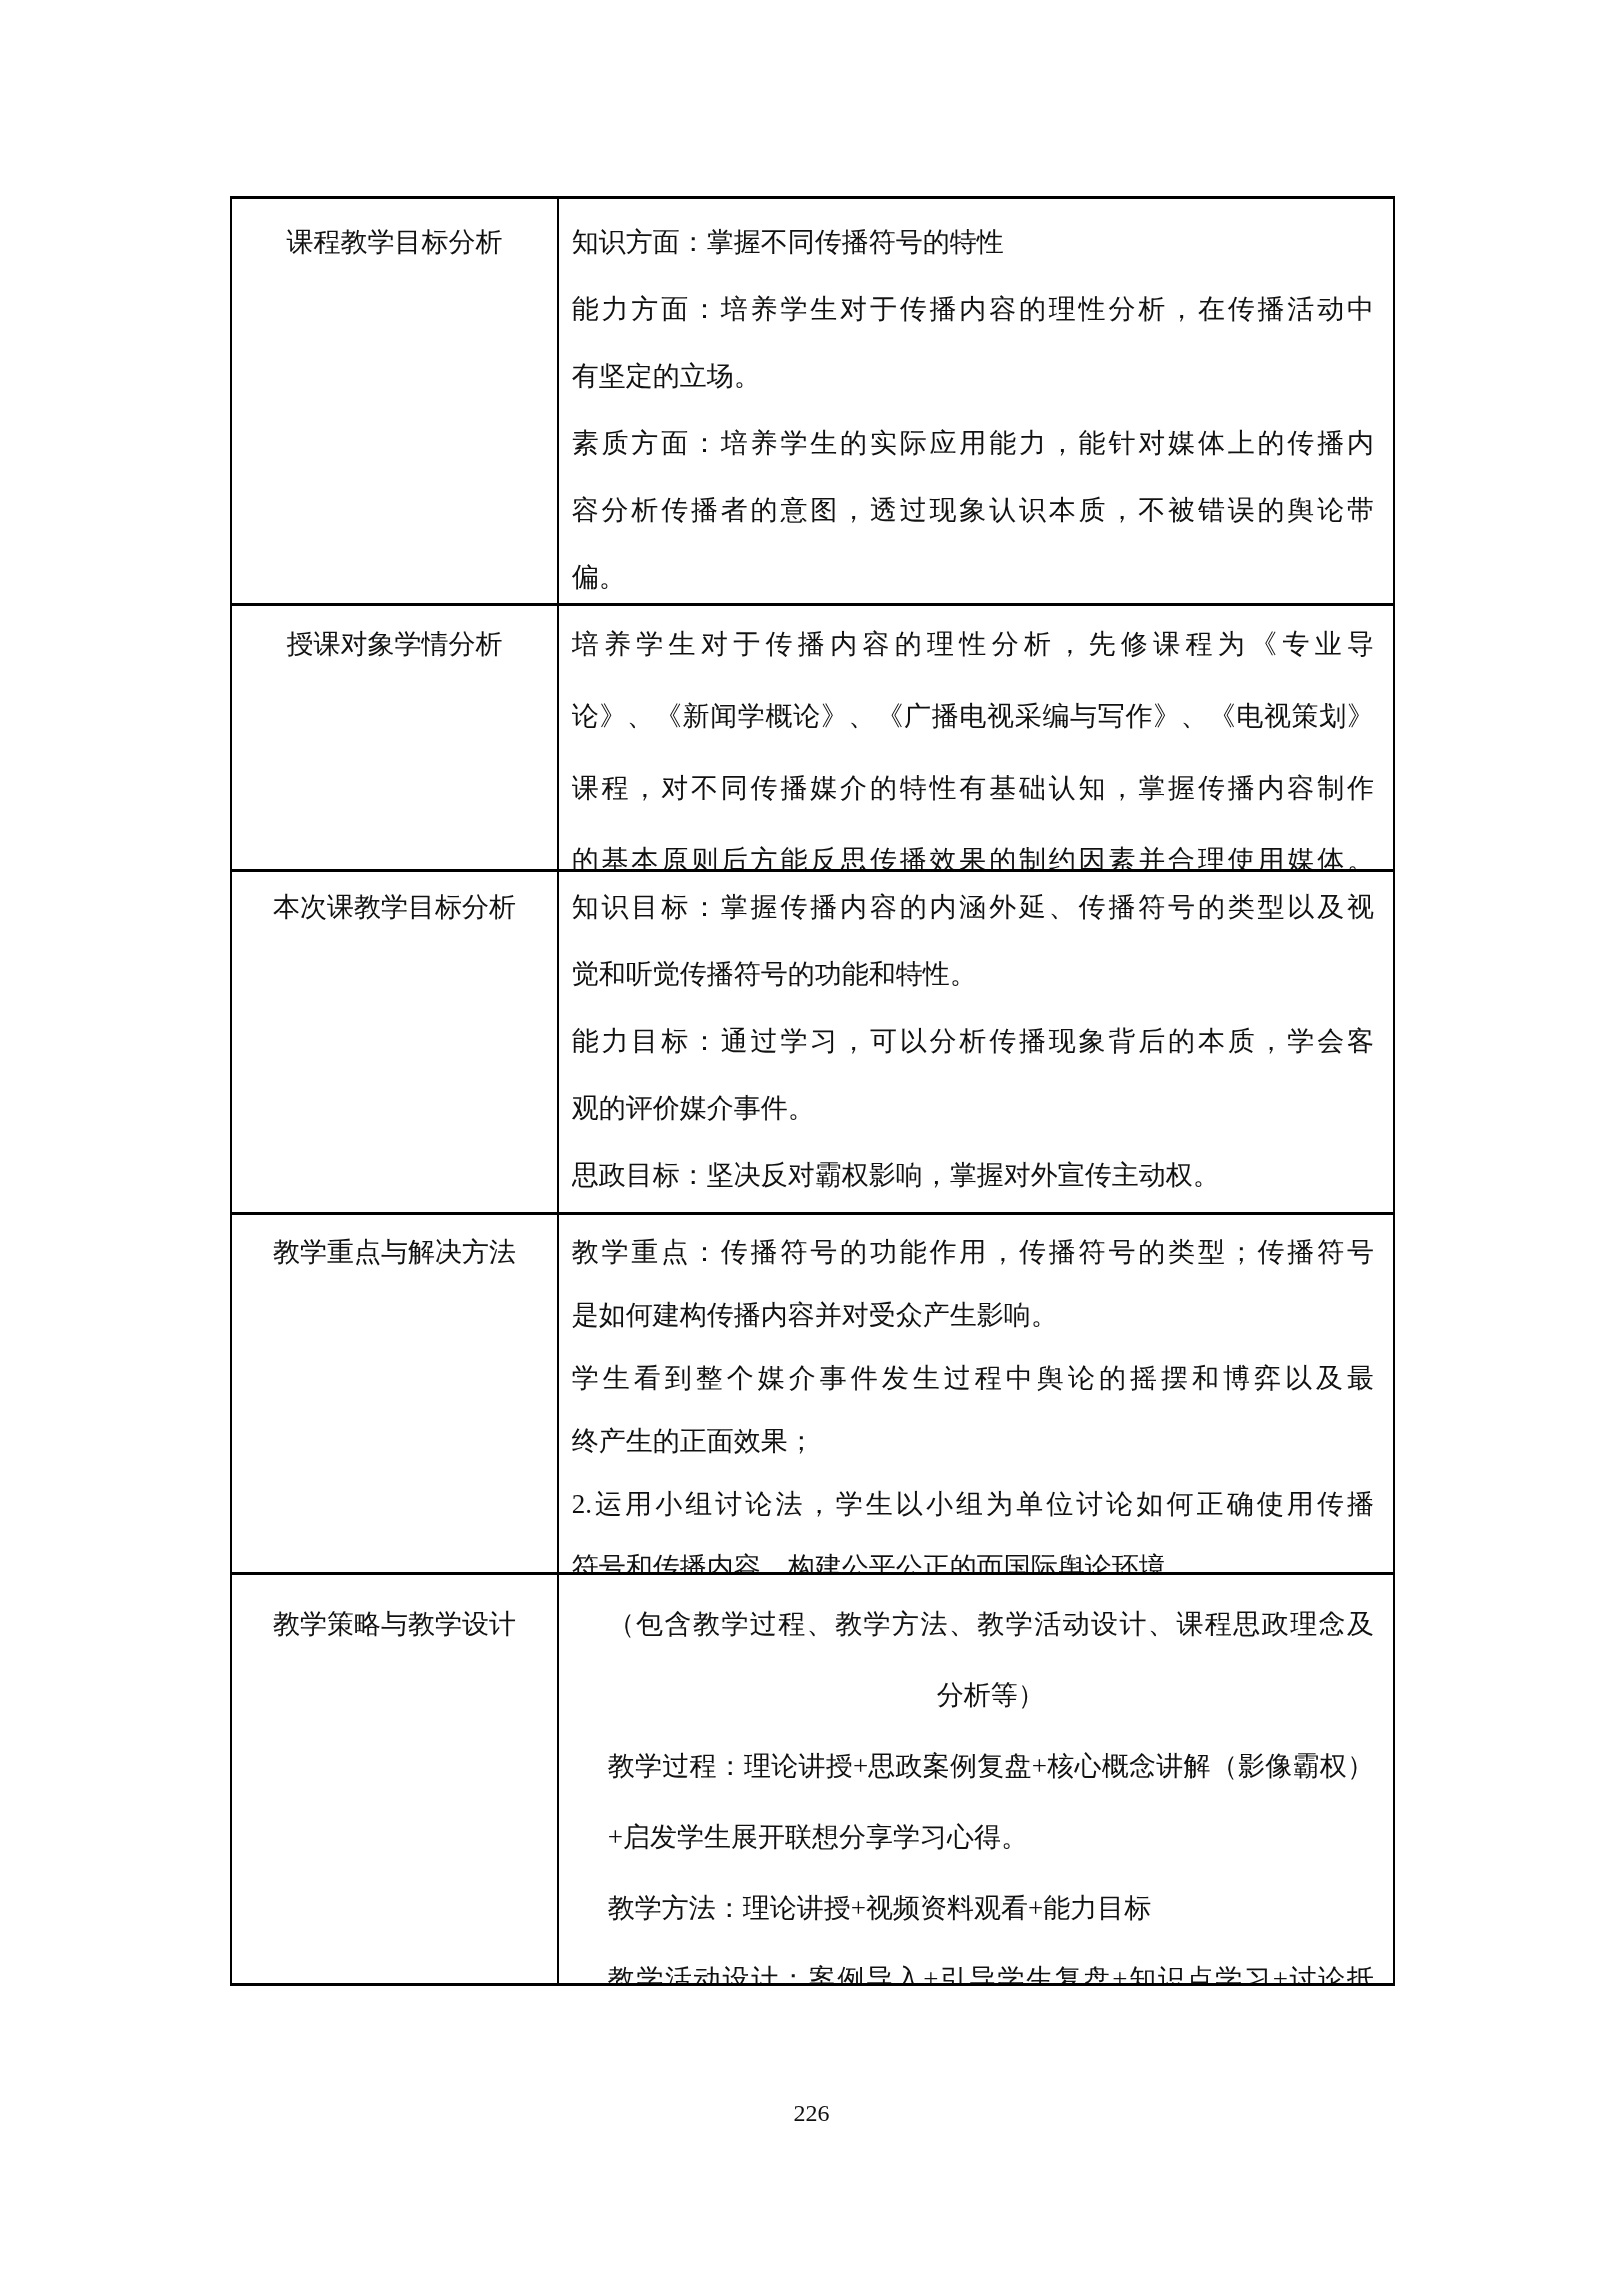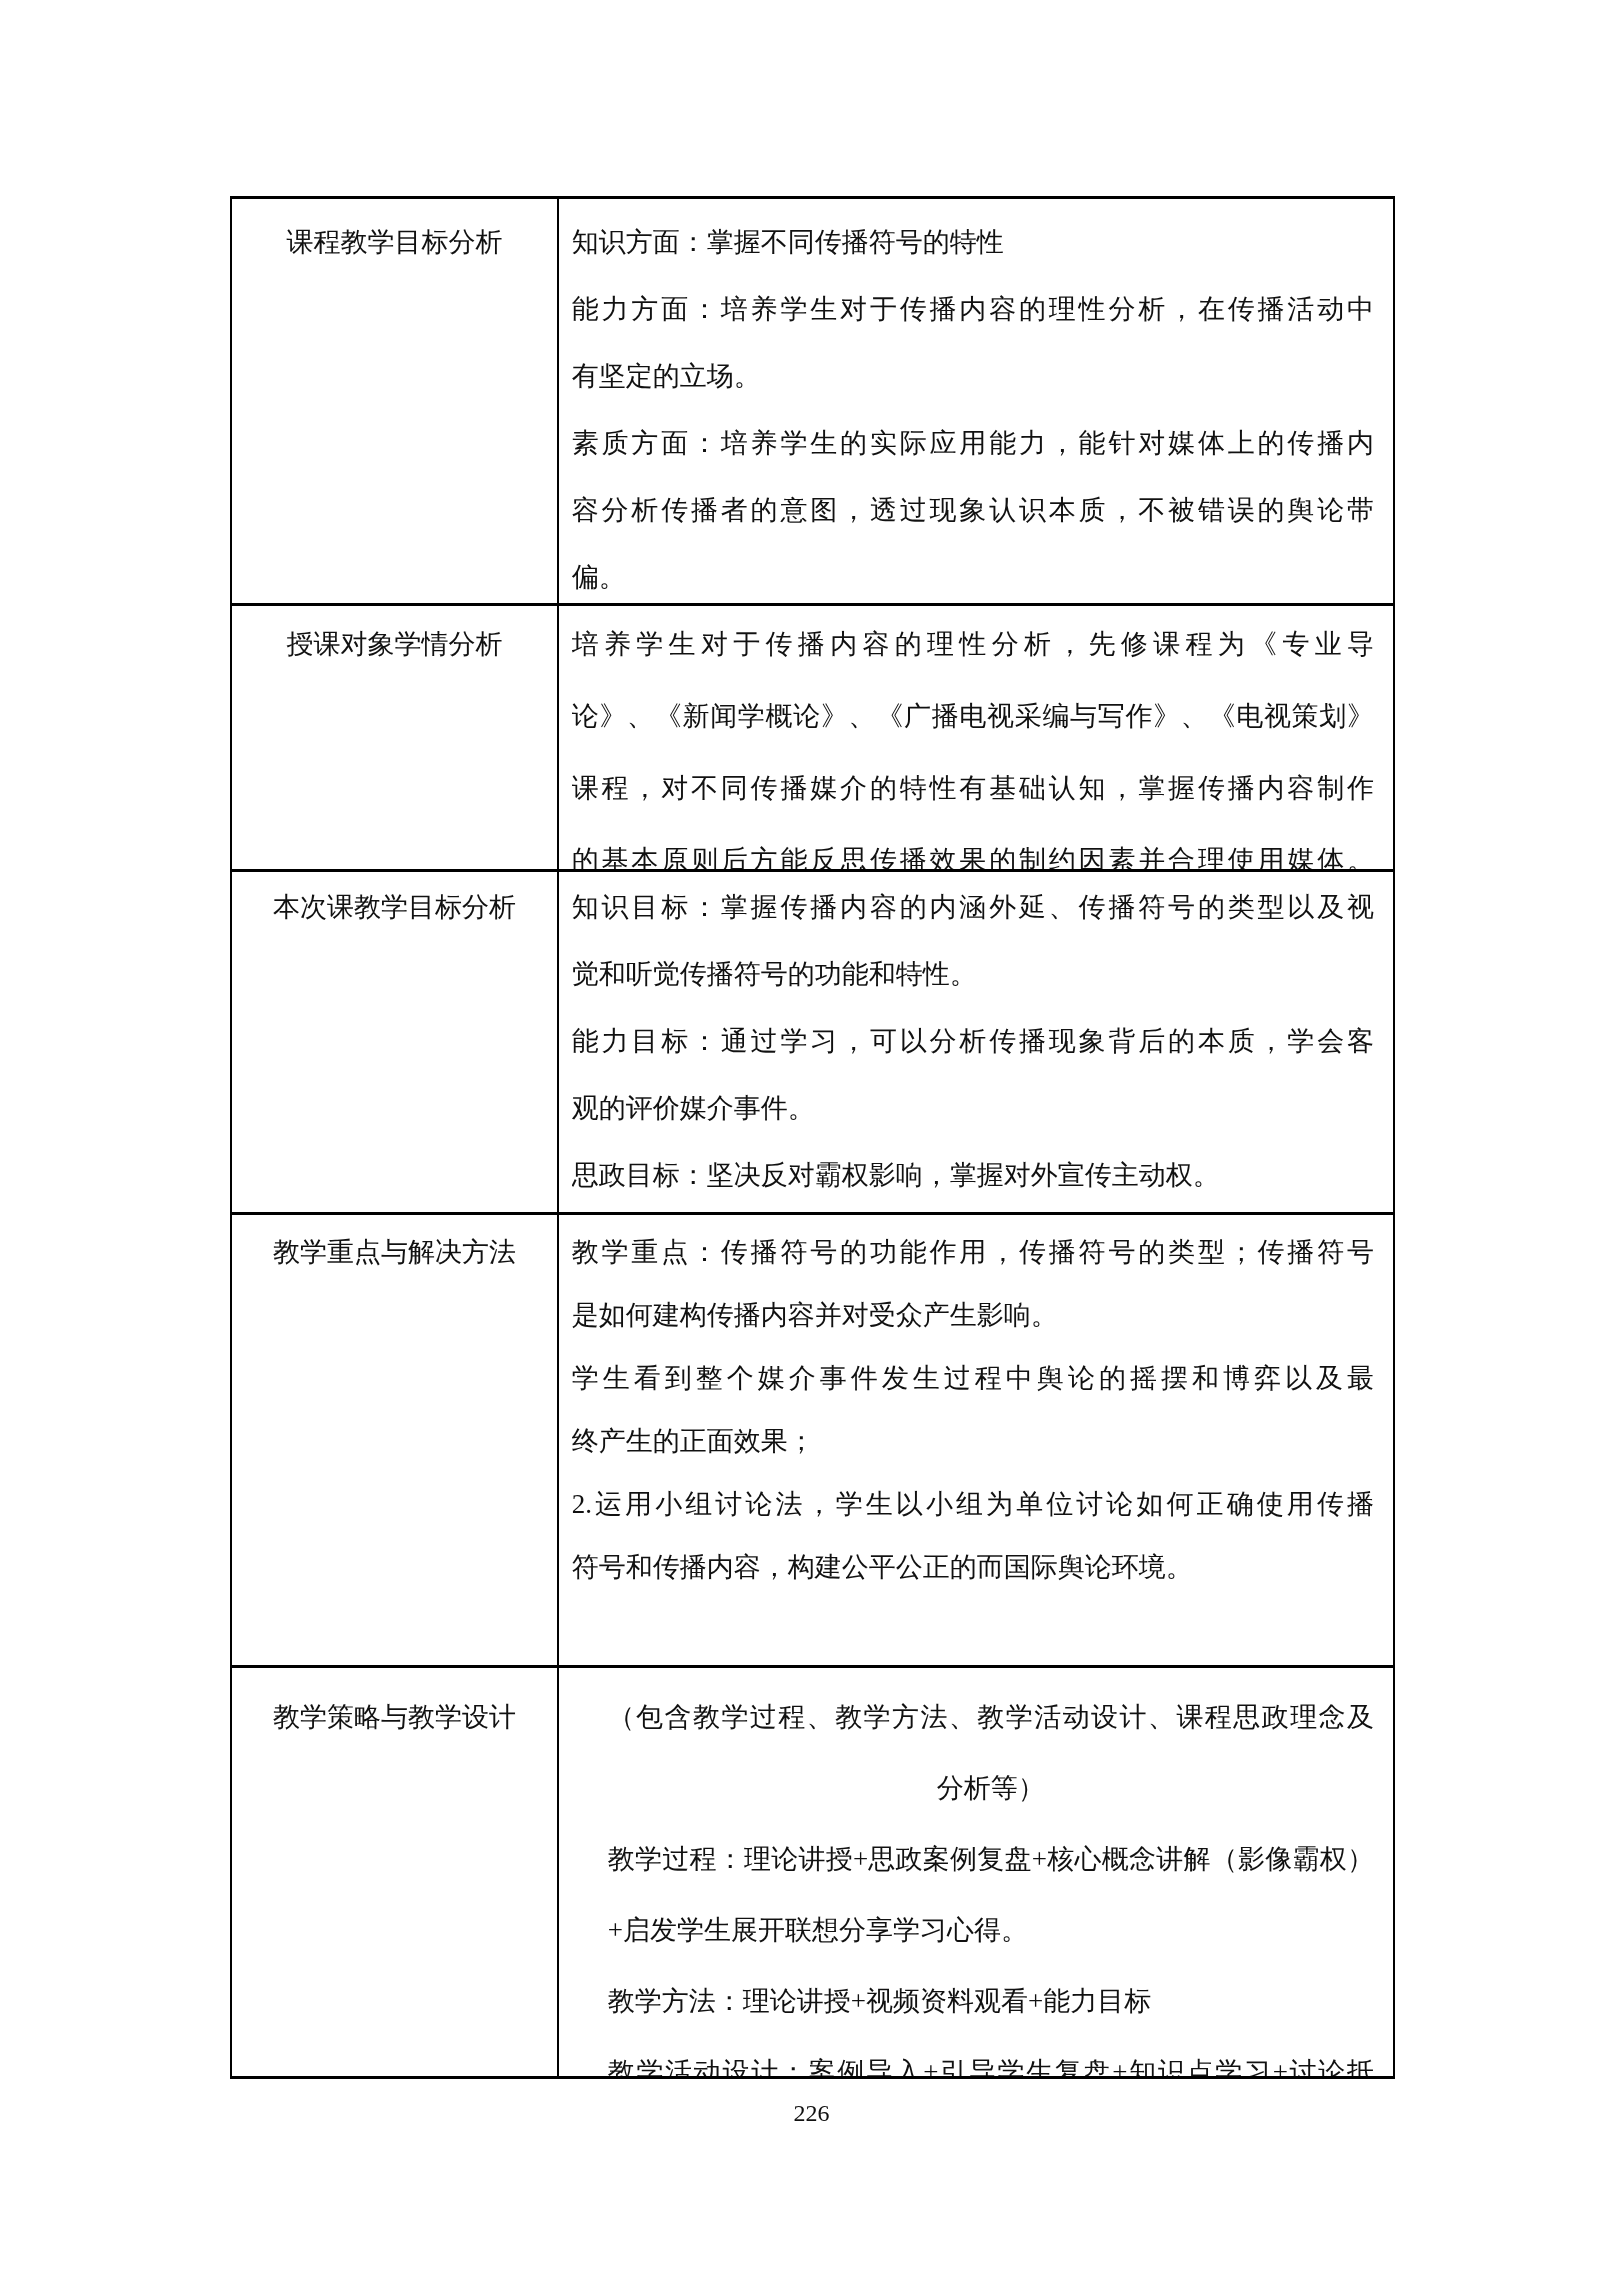--- a/index.html
+++ b/index.html
@@ -58,21 +58,21 @@
   .cell-content .line { white-space: normal; overflow: hidden; }
   
   .fl { text-align: justify; text-align-last: justify; }
   
   .sl { text-align: left; text-align-last: left; }
   
   .cl { text-align: center; text-align-last: center; }
   .r1 { height: 407px; --pitch: 67px; --pad: 9.5px; }
   .r2 { height: 266px; --pitch: 72px; --pad: 1.6px; }
   .r3 { height: 343px; --pitch: 67px; --pad: 1.6px; }
-  .r4 { height: 453px; --pitch: 63px; --pad: 6.3px; }
+  .r4 { height: 360px; --pitch: 63px; --pad: 6.3px; }
   .r5 { height: 408px; gap: 36px; --pitch: 71px; --pad: 14.3px; }
   .page-footer {
     position: absolute;
     left: 0;
     top: 2097px;
     width: 1623px;
     text-align: center;
     font-size: 24px;
     line-height: 32px;
     color: #111111;

